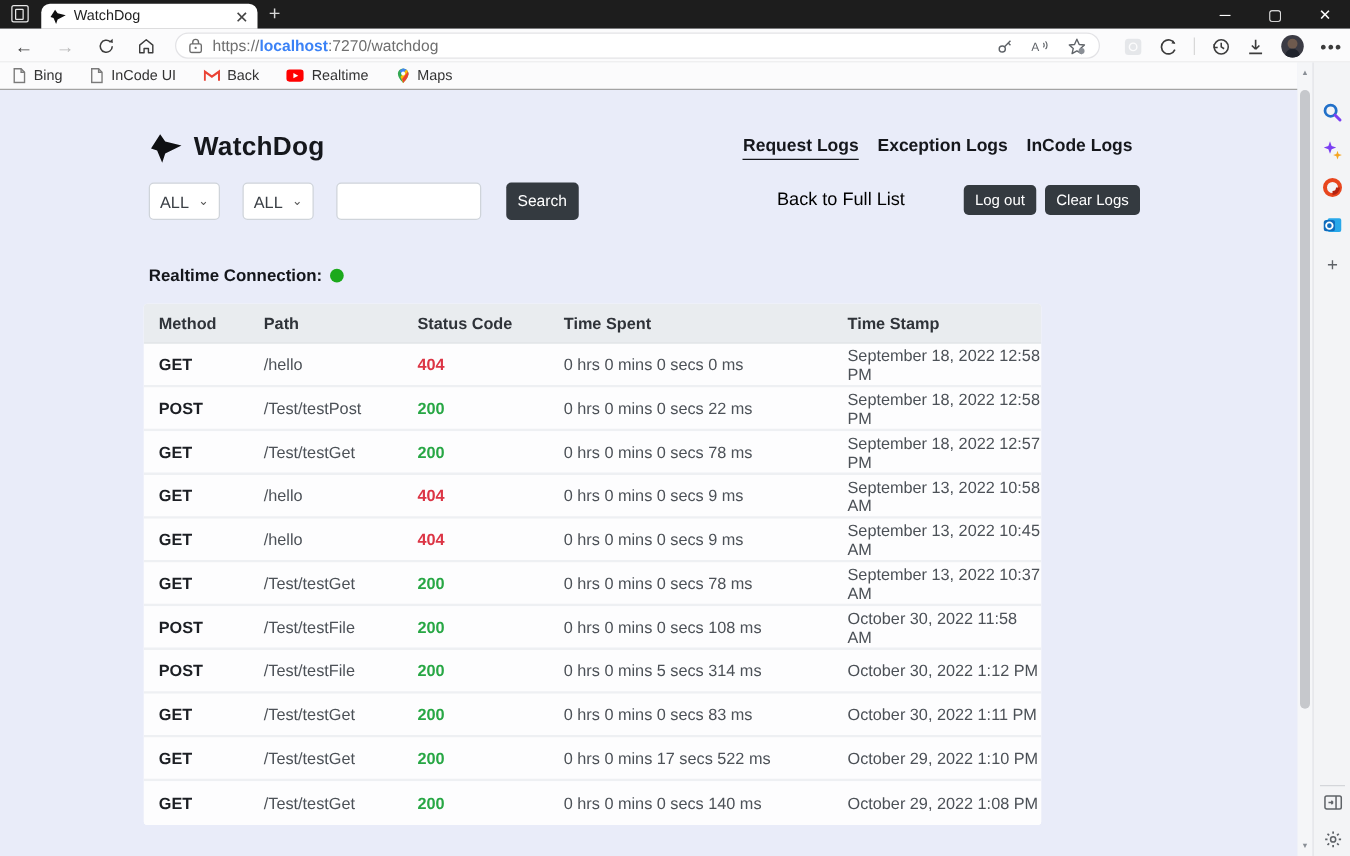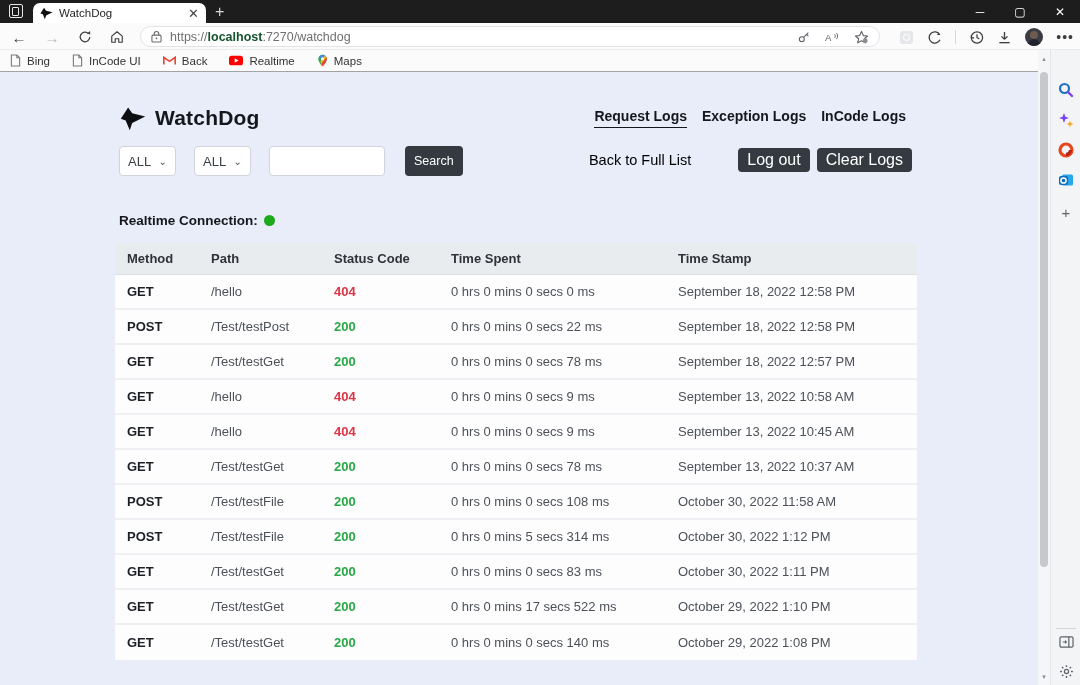--- a/index.html
+++ b/index.html
@@ -14,21 +14,21 @@
   .tab-close { color:#444; font-size:13px; line-height:1; cursor:default; }
   .newtab { position:absolute; left:215px; top:4px; color:#d8d8d8; font-size:16px; line-height:16px; }
   .wincontrols { position:absolute; right:0; top:0; height:23px; display:flex; }
   .winbtn { width:40px; height:23px; color:#ffffff; font-size:12px; display:flex; align-items:center; justify-content:center; }
 
   .toolbar { position:absolute; left:0; top:23px; width:1080px; height:27px; background:#fbfbfc; border-bottom:1px solid #ebebeb; }
   .navbtn { position:absolute; top:3px; width:22px; height:22px; display:flex; align-items:center; justify-content:center; color:#3c3c3c; font-size:15px; }
   .navbtn.disabled { color:#b8b8b8; }
   .addressbar { position:absolute; left:140px; top:3px; width:740px; height:21px; background:#ffffff; border:1px solid #e3e3e6; border-radius:11px; display:flex; align-items:center; padding:0 10px; }
   .url { font-size:12.5px; color:#6f6f6f; margin-left:8px; }
-  .url b { color:#14532d; font-weight:bold; }
+  .url b { color:#3b82f6; font-weight:bold; }
   .pill-icons { margin-left:auto; display:flex; gap:14px; align-items:center; }
   .tb-right { position:absolute; right:6px; top:3px; height:22px; display:flex; align-items:center; gap:13px; }
   .tb-divider { width:1px; height:14px; background:#d8d8d8; }
   .avatar { width:18px; height:18px; border-radius:50%; background:#3b3b44; position:relative; overflow:hidden; }
   .avatar::before { content:""; position:absolute; left:5px; top:3px; width:8px; height:8px; border-radius:50%; background:#6e5a4e; }
   .avatar::after { content:""; position:absolute; left:3px; top:11px; width:12px; height:8px; border-radius:6px 6px 0 0; background:#20242d; }
   .ellipsis { color:#3c3c3c; font-size:14px; letter-spacing:1px; }
   .ext-faded { opacity:.35; }
 
   .bookmarks { position:absolute; left:0; top:50px; width:1038px; height:22px; background:#fbfbfc; border-bottom:1px solid #a3a3a3; display:flex; align-items:center; padding-left:10px; gap:22px; }
@@ -56,27 +56,27 @@
 
   .filters { position:absolute; left:4px; top:74px; display:flex; gap:18px; align-items:center; }
   .select { width:57px; height:30px; background:#fff; border:1px solid #cfd4da; border-radius:4px; display:flex; align-items:center; justify-content:space-between; padding:0 8px; font-size:13px; color:#3a3f45; }
   .chev { font-size:10px; color:#555; }
   .txtinput { width:116px; height:30px; background:#fff; border:1px solid #cfd4da; border-radius:4px; padding:0 8px; font-size:13px; font-family:"Liberation Sans",sans-serif; }
   .btn-dark { background:#343a40; color:#fff; border:none; border-radius:4px; font-family:"Liberation Sans",sans-serif; }
   .btn-search { height:30px; padding:0 9px; font-size:12.5px; margin-left:2px; }
 
   .actions { position:absolute; top:76px; right:13px; display:flex; align-items:center; }
   .back-link { font-size:14.5px; color:#4a9fe0; margin-right:47px; }
-  .btn-sm { height:24px; padding:0 9px; font-size:16px; }
+  .btn-sm { height:24px; padding:0 9px; font-size:12px; }
   .btn-sm + .btn-sm { margin-left:7px; }
 
   .realtime { position:absolute; left:4px; top:141px; display:flex; align-items:center; gap:6px; font-size:13.5px; font-weight:bold; color:#15171c; }
   .dot { width:11px; height:11px; border-radius:50%; }
 
-  .card { position:absolute; left:0; top:171px; width:802px; background:#ffffff; border-radius:3px; overflow:hidden; }
+  .card { position:absolute; left:0; top:171px; width:718px; background:#ffffff; border-radius:3px; overflow:hidden; }
   .trow { display:grid; grid-template-columns:84px 123px 117px 227px 1fr; align-items:center; padding-left:12px; }
   .thead { height:32px; background:#e9ecef; border-bottom:1px solid #dde0e4; }
   .thead .th { font-size:13px; font-weight:bold; color:#2f3339; }
   .tr { height:35px; background:#fdfdfe; border-bottom:2px solid #eef0f3; }
   .tr:last-child { border-bottom:none; }
   .td { font-size:13px; color:#4c5157; }
   .td.method { font-weight:bold; color:#1c1f24; }
   .td.status { font-weight:bold; }
 
   svg { display:block; }

